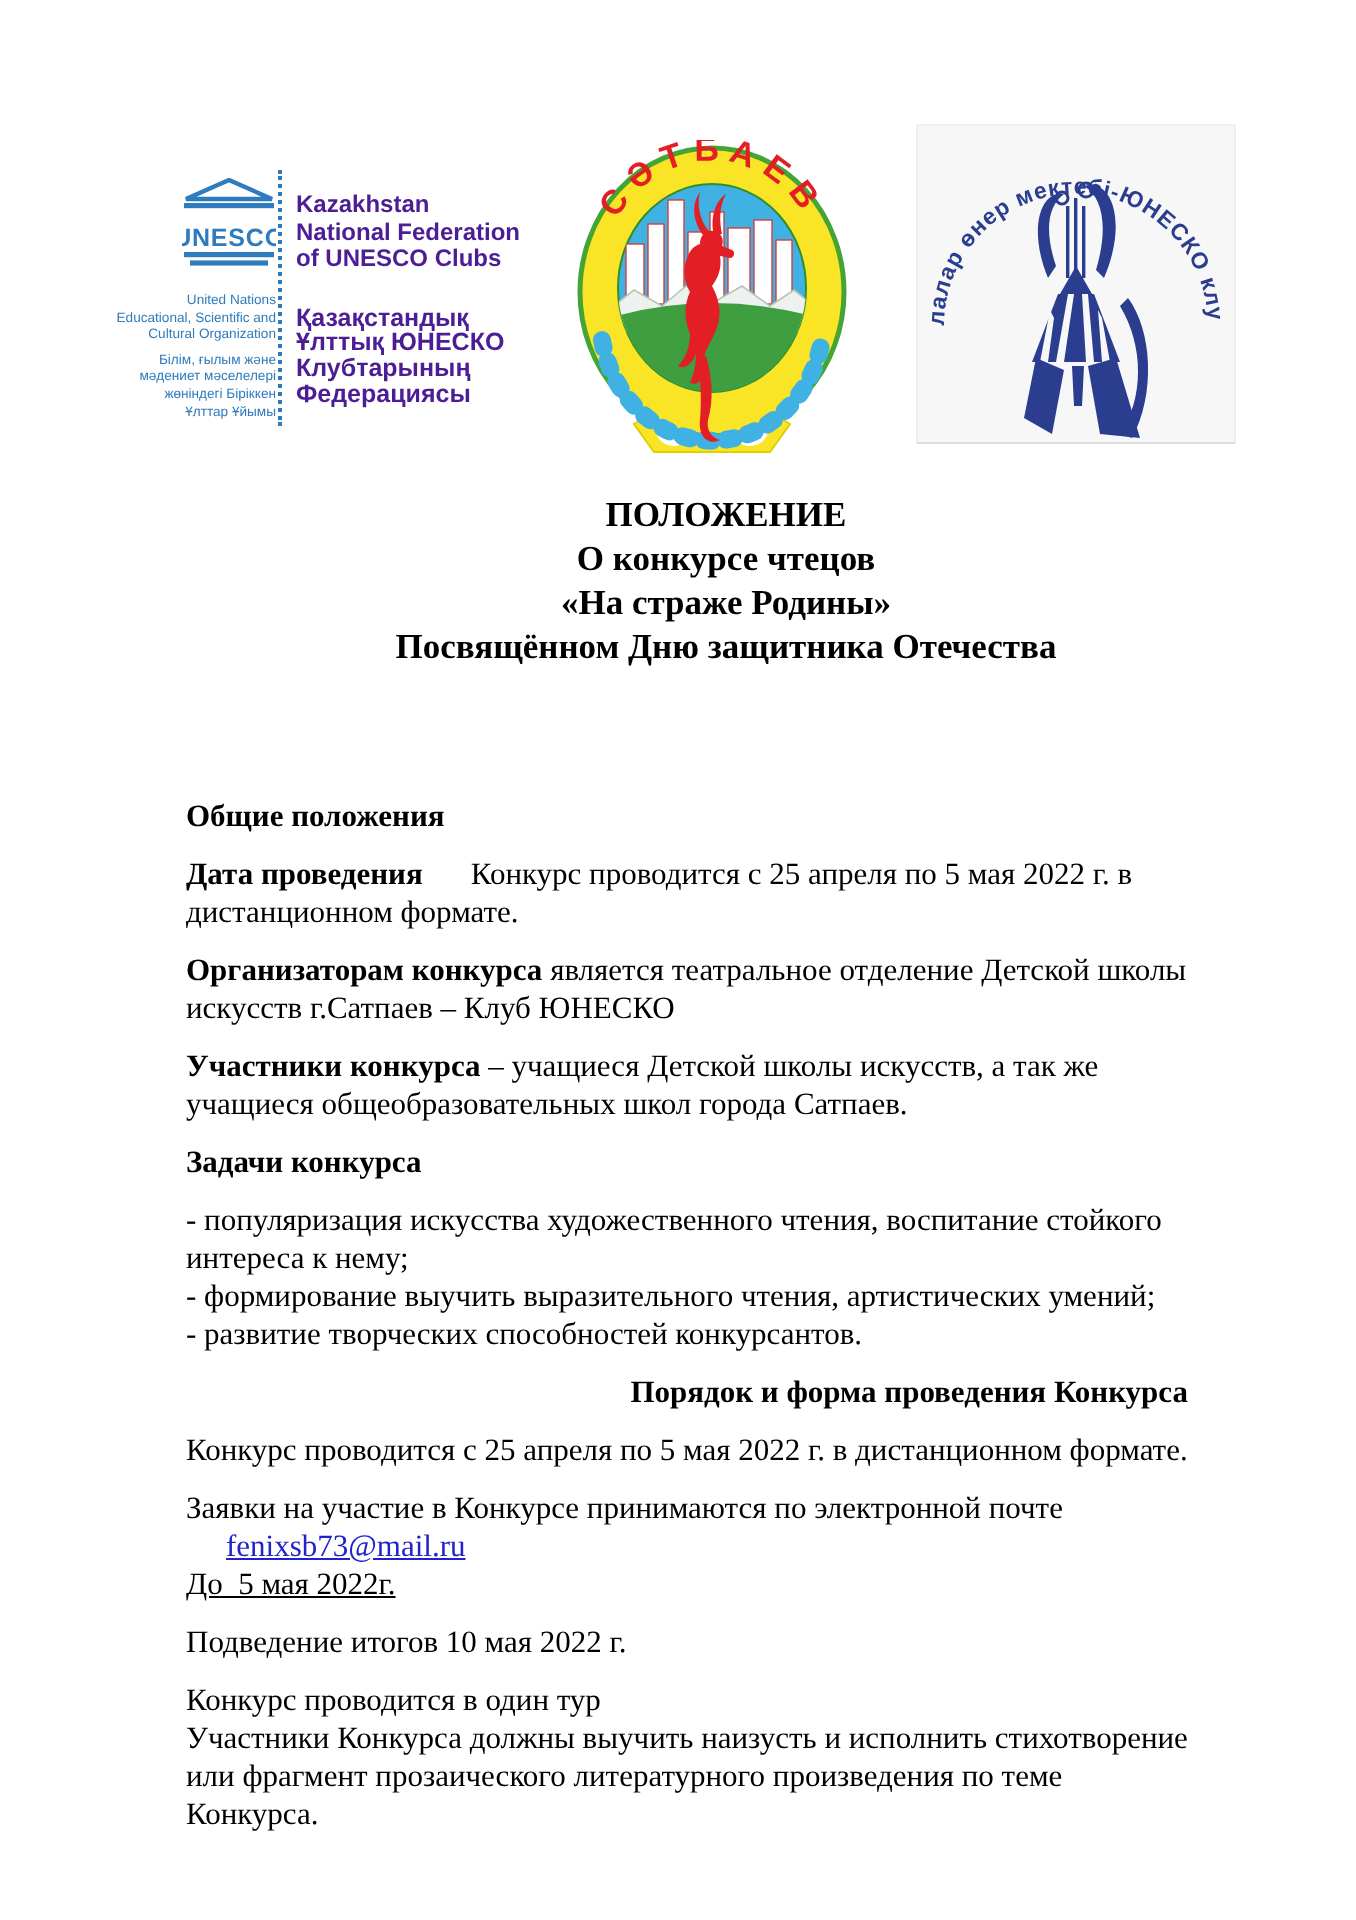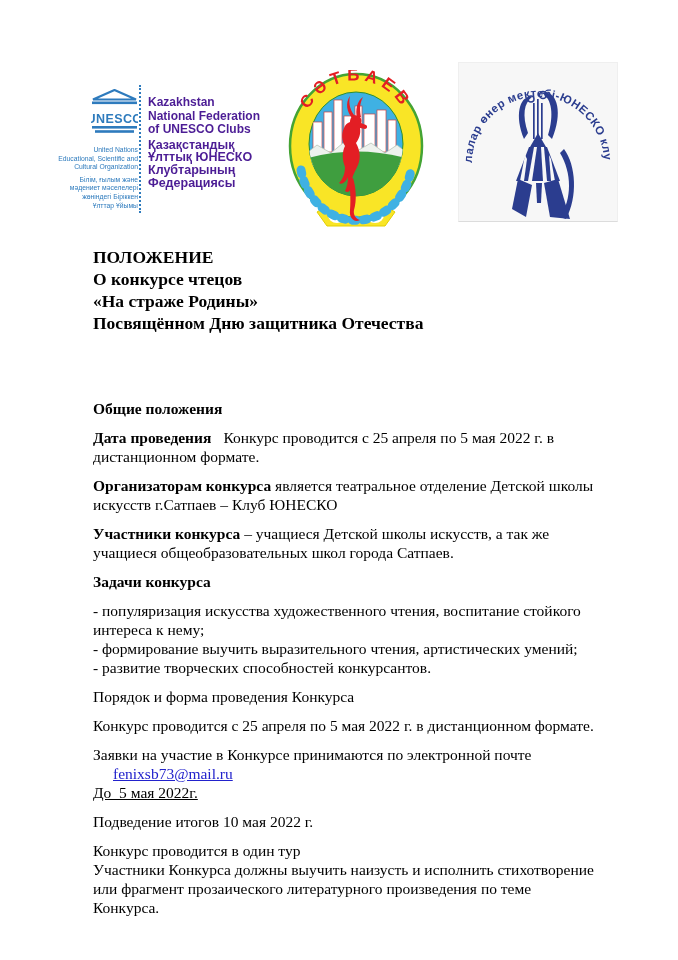--- a/index.html
+++ b/index.html
@@ -19,44 +19,44 @@
   .unesco-org.kk { margin-top:4px; }
   .unesco-divider {
     position:absolute; left:81px; top:0; height:128px; width:0;
     border-left:2px dotted #2e7bbd;
   }
   .unesco-right {
     position:absolute; left:90px; top:11px;
     font-family:"Liberation Sans",sans-serif; font-weight:bold; color:#4c1d95;
   }
   .fed-en { font-size:12px;  line-height:13.5px; }
-  .fed-kk { font-size:12.5px; line-height:12.8px; margin-top:2px; }
+  .fed-kk { font-size:12.5px; line-height:12.8px; margin-top:16px; }
 
   .emblem-wrap    { position:absolute; left:287px; top:70px; width:138px; height:158px; }
   .artschool-wrap {
     position:absolute; left:458px; top:62px; width:160px; height:160px;
     background:#f7f7f7; border:1px solid #efefef; border-bottom-color:#dcdcdc;
     box-sizing:border-box;
   }
 
   
   .title-block {
     position:absolute; left:93px; top:246px; width:540px;
-    text-align:left; font-weight:bold; font-size:17.5px; line-height:22px;
+    text-align:center; font-weight:bold; font-size:17.5px; line-height:22px;
   }
 
   
   .doc-body {
     position:absolute; left:93px; top:399px; width:501px;
     font-size:15.5px; line-height:19px;
   }
   .doc-body p { margin:0 0 10px 0; }
   .lead { font-weight:bold; }
-  .lead.date-lead { margin-right:12px; }
-  .center-h { text-align:left; font-weight:normal; }
+  .lead.date-lead { margin-right:24px; }
+  .center-h { text-align:right; font-weight:bold; }
   .email {
     color:#2222cc; text-decoration:underline; cursor:pointer;margin-left:20px;
   }
   .pre { white-space:pre-wrap;text-decoration:underline; }
   .block-line { display:block; }
 </style>
 </head>
 <body>
 
 <div class="page">

